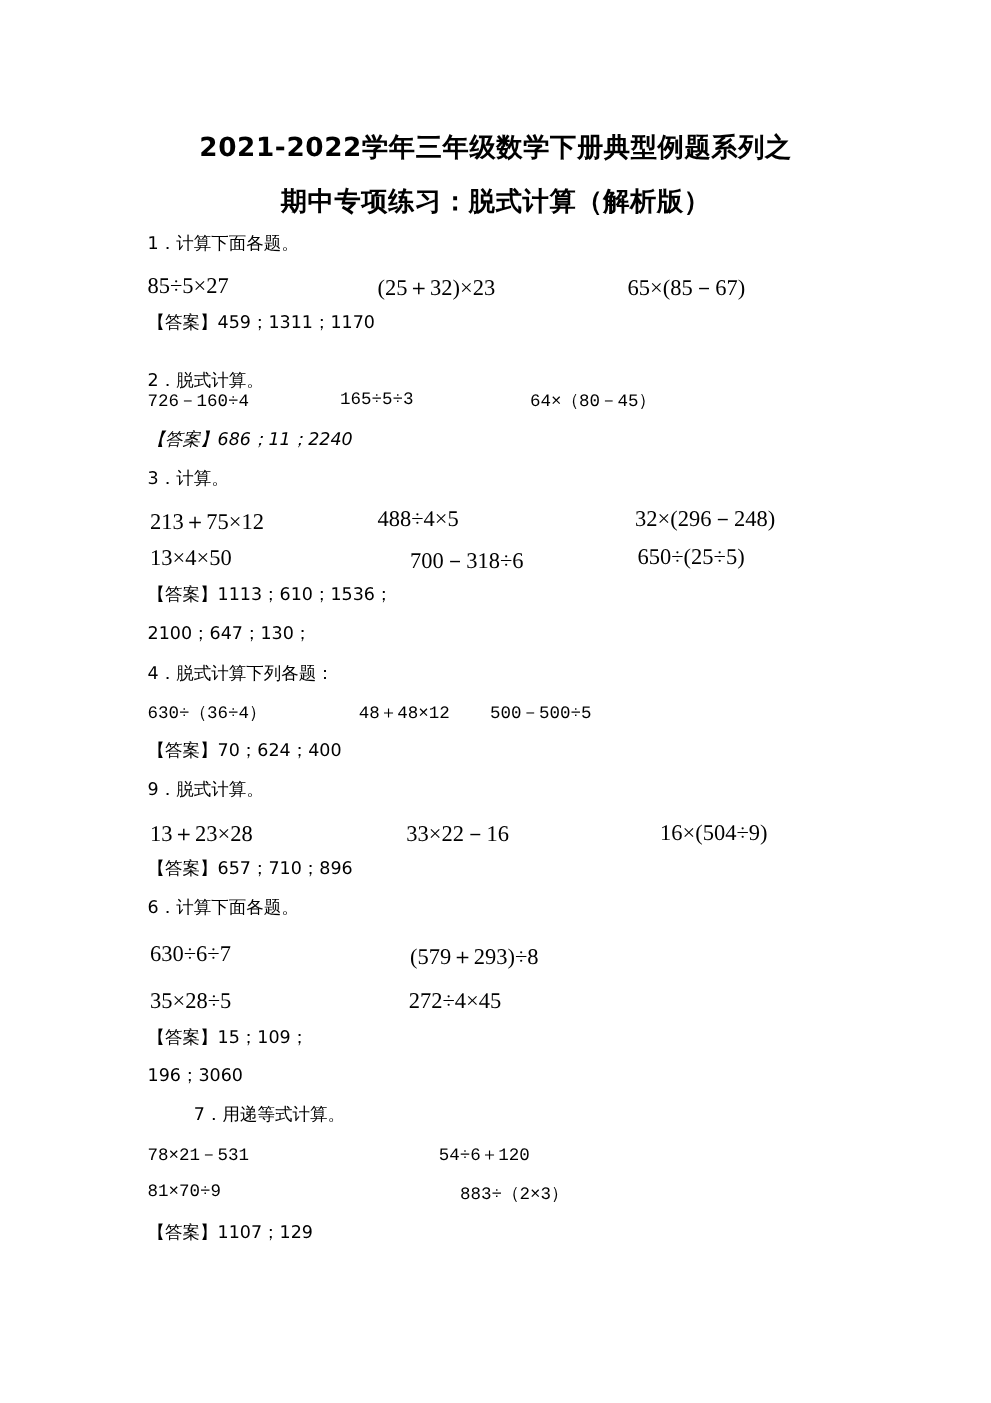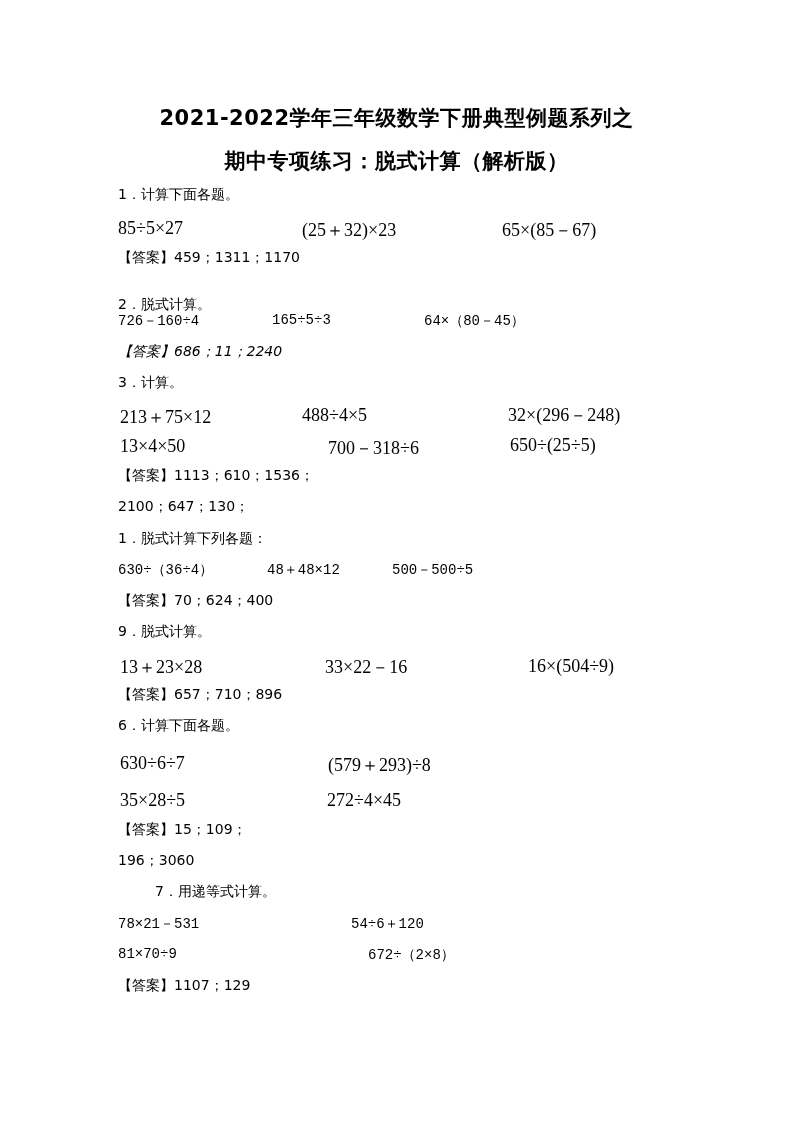--- a/index.html
+++ b/index.html
@@ -33,23 +33,23 @@
   <div class="line" style="left:118px;top:374px;">3．计算。</div>
   <div class="math" style="left:120px;top:405px;">213＋75×12</div>
   <div class="math" style="left:302px;top:405px;">488÷4×5</div>
   <div class="math" style="left:508px;top:403px;">32×(296－248)</div>
   <div class="math" style="left:120px;top:436px;font-family:Liberation Serif, serif;">13×4×50</div>
   <div class="math" style="left:328px;top:436px;">700－318÷6</div>
   <div class="math" style="left:510px;top:435px;">650÷(25÷5)</div>
   <div class="line" style="left:118px;top:467px;">【答案】1113；610；1536；</div>
   <div class="line" style="left:118px;top:498px;">2100；647；130；</div>
 
-  <div class="line" style="left:118px;top:530px;">1．脱式计算下列各题：</div>
+  <div class="line" style="left:118px;top:530px;">4．脱式计算下列各题：</div>
   <div class="plain" style="left:118px;top:561px;">630÷（36÷4）</div>
-  <div class="plain" style="left:267px;top:561px;">48＋48×12</div>
+  <div class="plain" style="left:287px;top:561px;">48＋48×12</div>
   <div class="plain" style="left:392px;top:561px;">500－500÷5</div>
   <div class="line" style="left:118px;top:592px;">【答案】70；624；400</div>
 
   <div class="line" style="left:118px;top:623px;">9．脱式计算。</div>
   <div class="math" style="left:120px;top:655px;text-align:center;">13＋23×28</div>
   <div class="math" style="left:325px;top:655px;">33×22－16</div>
   <div class="math" style="left:528px;top:656px;">16×(504÷9)</div>
   <div class="line" style="left:118px;top:686px;">【答案】657；710；896</div>
 
   <div class="line" style="left:118px;top:717px;">6．计算下面各题。</div>
@@ -57,15 +57,15 @@
   <div class="math" style="left:328px;top:753px;">(579＋293)÷8</div>
   <div class="math" style="left:120px;top:790px;">35×28÷5</div>
   <div class="math" style="left:327px;top:790px;">272÷4×45</div>
   <div class="line" style="left:118px;top:821px;">【答案】15；109；</div>
   <div class="line" style="left:118px;top:852px;">196；3060</div>
 
   <div class="line" style="left:118px;top:883px;margin-left:37px;">7．用递等式计算。</div>
   <div class="plain" style="left:118px;top:915px;">78×21－531</div>
   <div class="plain" style="left:351px;top:915px;">54÷6＋120</div>
   <div class="plain" style="left:118px;top:946px;">81×70÷9</div>
-  <div class="plain" style="left:368px;top:946px;">672÷（2×8）</div>
+  <div class="plain" style="left:368px;top:946px;">883÷（2×3）</div>
   <div class="line" style="left:118px;top:977px;">【答案】1107；129</div>
 </div>
 
 </body></html>

